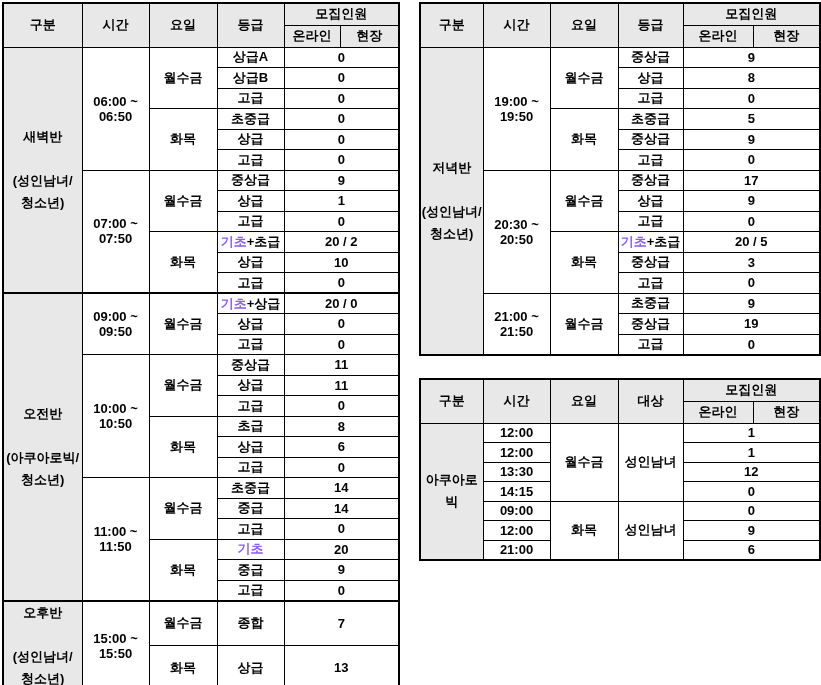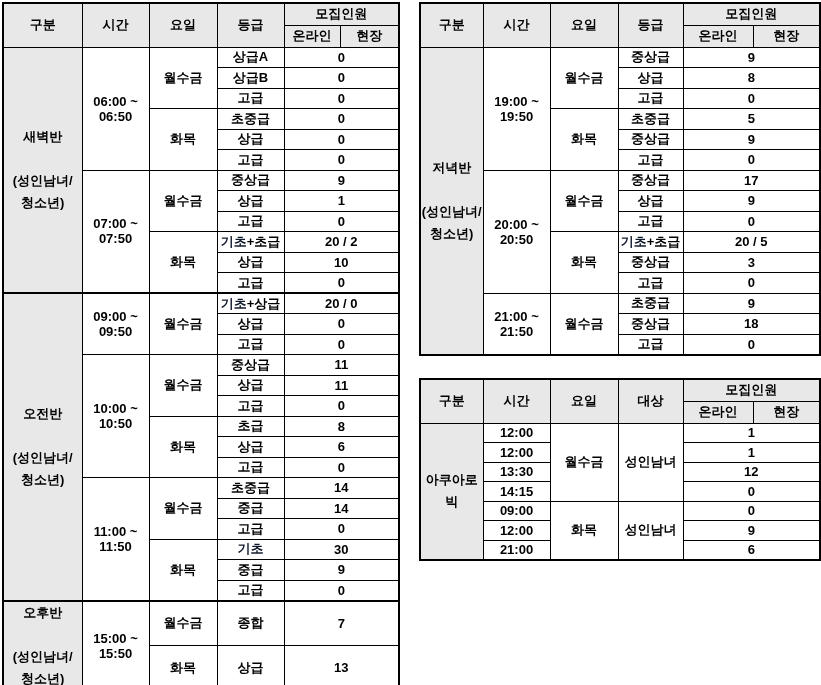--- a/index.html
+++ b/index.html
@@ -37,21 +37,21 @@
   tr.tall { height: 40px; }
 
   td.hdr  { background: #e8e8e8; }
   td.gray { background: #e8e8e8; }
   td.hb   { border-bottom: 2px solid #000000; }
   tr.sec td { border-top: 2px solid #000000; }
 
   td.num { font-weight: 400; color: #404040; }
   td.ml  { white-space: pre-line; line-height: 15px; }
   td.secname { font-size: 12.5px; line-height: 22px; }
-  span.red { color: #0f172a; }
+  span.red { color: #8b5cf6; }
 </style>
 </head>
 <body>
 
 <div class="canvas">
 
   <table class="sched t-left">
     <colgroup>
       <col style="width:79px">
         <col style="width:67px">
@@ -133,21 +133,21 @@
       <td class="num" colspan="2">10</td>
     </tr>
     <tr class="drow">
       <td>고급</td>
       <td class="num" colspan="2">0</td>
     </tr>
 
     <tr class="drow sec">
       <td class="gray secname ml" rowspan="15">오전반
 
-(성인남녀/
+(아쿠아로빅/
 청소년)</td>
       <td class="ml" rowspan="3">09:00 ~
 09:50</td>
       <td rowspan="3">월수금</td>
       <td><span class="red">기초</span><span>+상급</span></td>
       <td class="num" colspan="2">20 / 0</td>
     </tr>
     <tr class="drow">
       <td>상급</td>
       <td class="num" colspan="2">0</td>
@@ -199,21 +199,21 @@
       <td class="num" colspan="2">14</td>
     </tr>
     <tr class="drow">
       <td>고급</td>
       <td class="num" colspan="2">0</td>
     </tr>
 
     <tr class="drow">
       <td rowspan="3">화목</td>
       <td><span class="red">기초</span></td>
-      <td class="num" colspan="2">30</td>
+      <td class="num" colspan="2">20</td>
     </tr>
     <tr class="drow">
       <td>중급</td>
       <td class="num" colspan="2">9</td>
     </tr>
     <tr class="drow">
       <td>고급</td>
       <td class="num" colspan="2">0</td>
     </tr>
 
@@ -286,21 +286,21 @@
     <tr class="drow">
       <td>중상급</td>
       <td class="num" colspan="2">9</td>
     </tr>
     <tr class="drow">
       <td>고급</td>
       <td class="num" colspan="2">0</td>
     </tr>
 
     <tr class="drow">
-      <td class="ml" rowspan="6">20:00 ~
+      <td class="ml" rowspan="6">20:30 ~
 20:50</td>
       <td rowspan="3">월수금</td>
       <td>중상급</td>
       <td class="num" colspan="2">17</td>
     </tr>
     <tr class="drow">
       <td>상급</td>
       <td class="num" colspan="2">9</td>
     </tr>
     <tr class="drow">
@@ -324,21 +324,21 @@
 
     <tr class="drow">
       <td class="ml" rowspan="3">21:00 ~
 21:50</td>
       <td rowspan="3">월수금</td>
       <td>초중급</td>
       <td class="num" colspan="2">9</td>
     </tr>
     <tr class="drow">
       <td>중상급</td>
-      <td class="num" colspan="2">18</td>
+      <td class="num" colspan="2">19</td>
     </tr>
     <tr class="drow">
       <td>고급</td>
       <td class="num" colspan="2">0</td>
     </tr>
   </tbody>
     </table>
 
   <table class="sched t-aqua">
     <colgroup>

